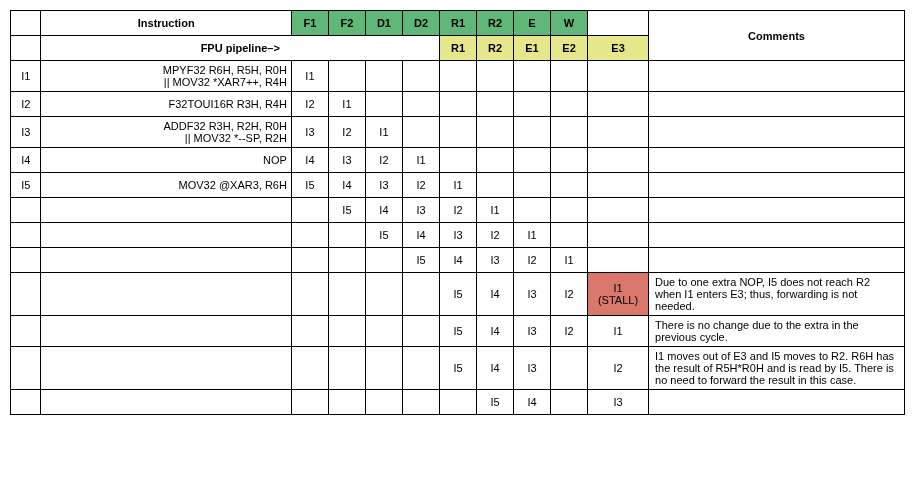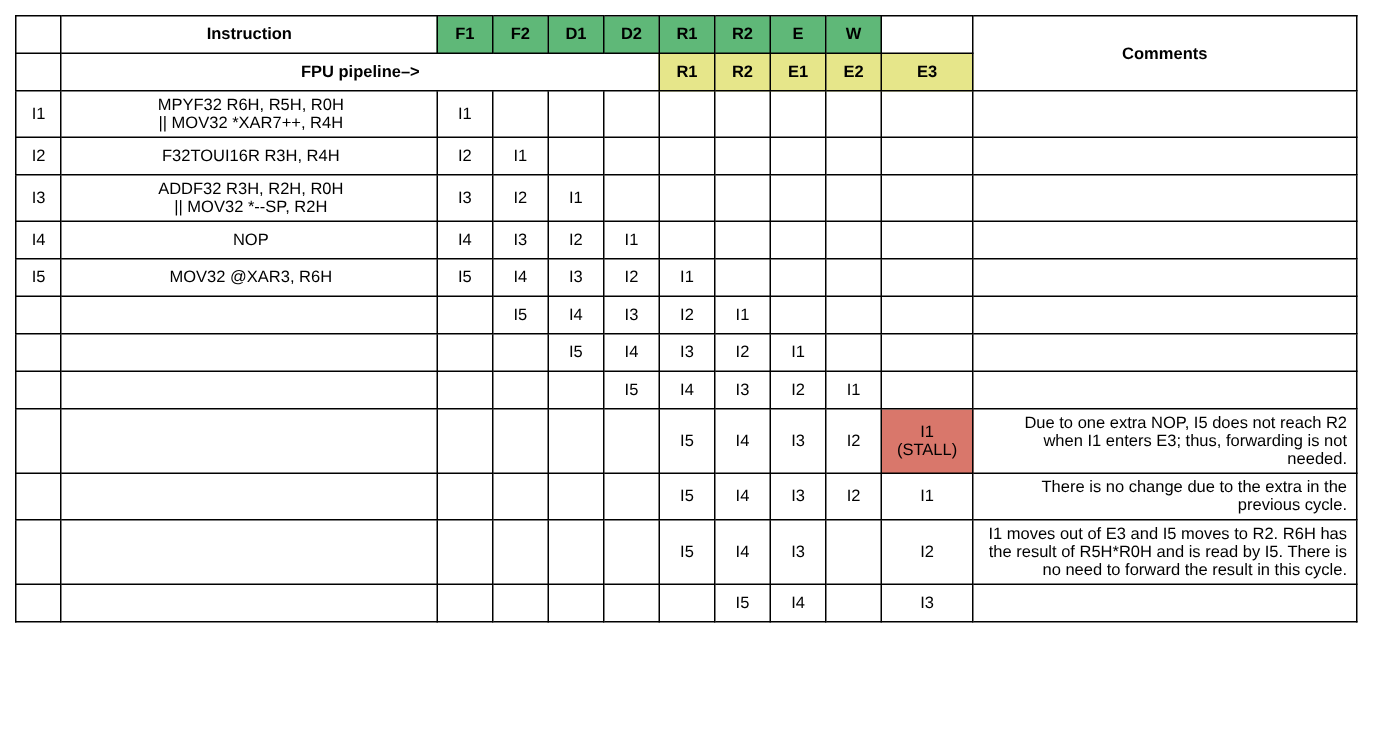--- a/index.html
+++ b/index.html
@@ -22,22 +22,22 @@
   }
   .mono {
     font-family: Liberation Sans, sans-serif;
     font-size: 11px;
   }
   .center { text-align: center; }
   .bold { font-weight: bold; margin-top: 29px; }
   .green-hdr { background: #5fb878; }
   .yellow-hdr { background: #e6e68a; }
   .red-cell { background: #d9776b; }
-  .inst-cell { text-align: center; padding-left: 6px; }
-  .cmt-cell { text-align: right; padding: 3px 6px; }
+  .inst-cell { text-align: right; padding-left: 6px; }
+  .cmt-cell { text-align: left; padding: 3px 6px; }
   col.idcol   { width: 28px; }
   col.instcol { width: 230px; }
   col.pcol    { width: 34px; }
   col.e3col   { width: 56px; }
   col.cmtcol  { width: 235px; }
 </style>
 </head>
 <body>
 
 <table>
@@ -246,21 +246,21 @@
         <td></td>
         <td></td>
         <td></td>
         <td></td>
         <td></td>
     <td class="mono center">I5</td>
     <td class="mono center">I4</td>
     <td class="mono center">I3</td>
     <td></td>
     <td class="mono center">I2</td>
-    <td class="mono cmt-cell">I1 moves out of E3 and I5 moves to R2. R6H has the result of R5H*R0H and is read by I5. There is no need to forward the result in this cycle.</td>
+    <td class="mono cmt-cell">I1 moves out of E3 and I5 moves to R2. R6H has the result of R5H*R0H and is read by I5. There is no need to forward the result in this case.</td>
   </tr>
 
   <tr>
     <td></td>
         <td></td>
         <td></td>
         <td></td>
         <td></td>
         <td></td>
         <td></td>

